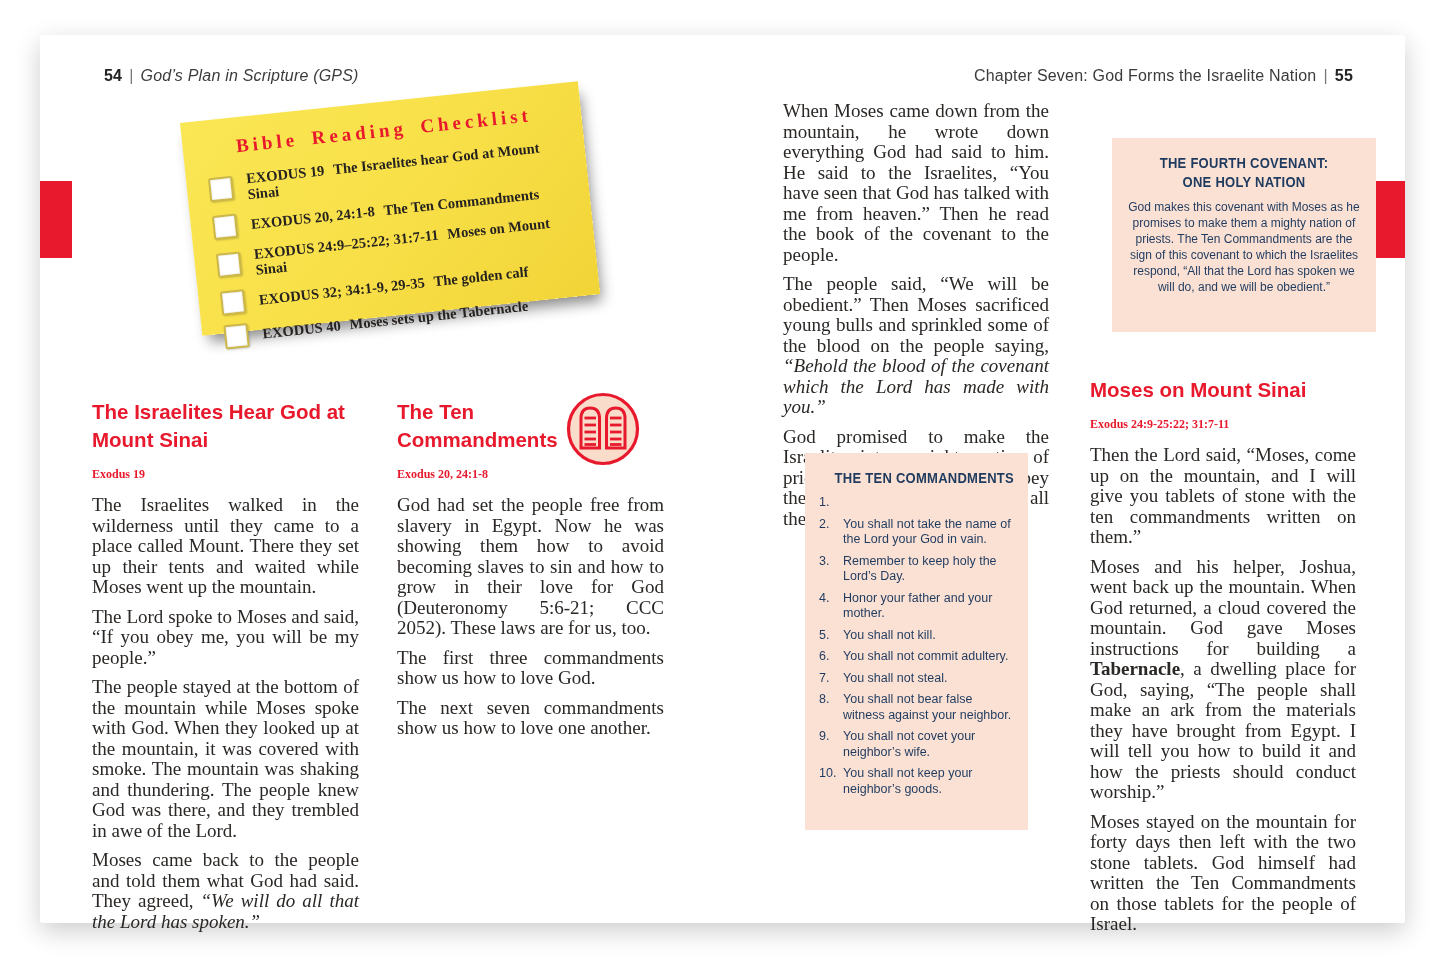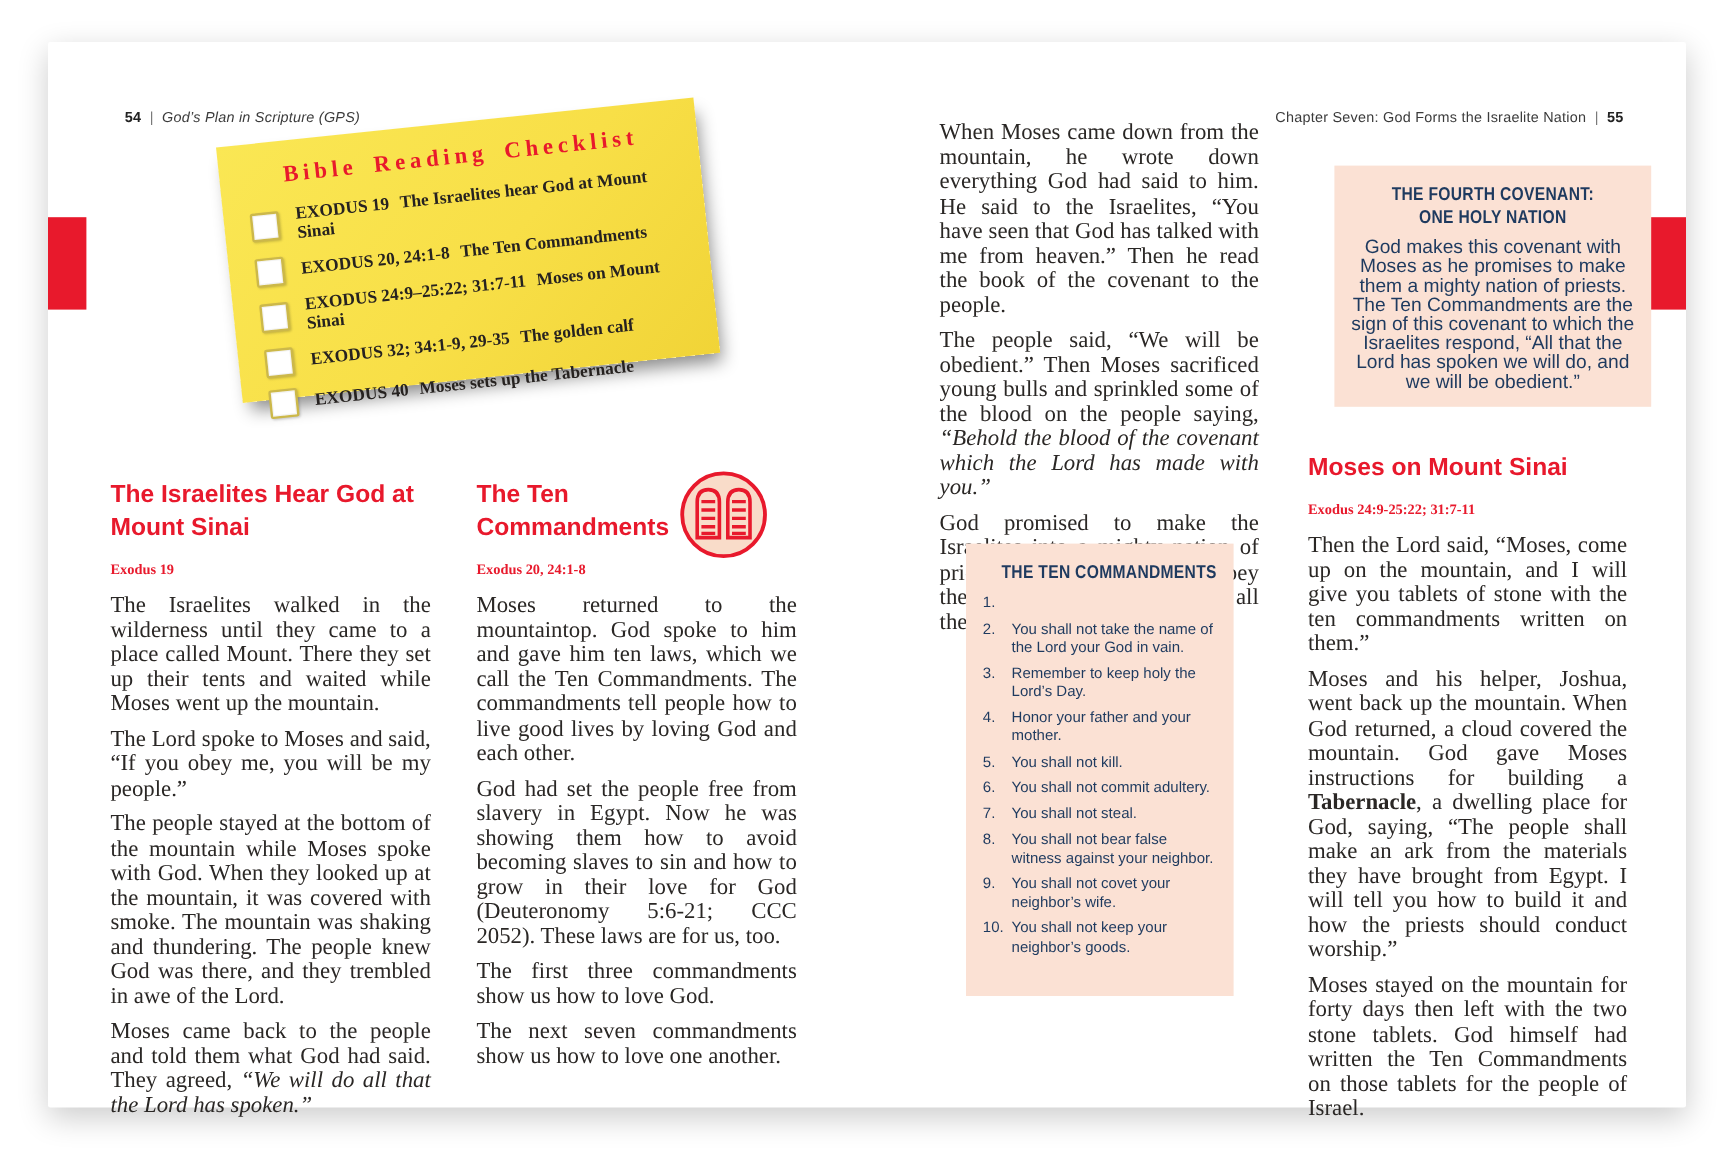--- a/index.html
+++ b/index.html
@@ -2,21 +2,21 @@
 <html><head>
 <meta charset="utf-8">
 <style>
   html,body{margin:0;padding:0;background:#ffffff;}
   .canvas{position:relative;width:1445px;height:958px;overflow:hidden;
           font-family:"Liberation Sans",sans-serif;}
   .spread{position:absolute;left:40px;top:35px;width:1365px;height:888px;
           background:#ffffff;box-shadow:0 8px 26px rgba(0,0,0,.20);border-radius:2px;}
 
   
-  .hdr{position:absolute;top:56px;font-size:12px;color:#3b3b3b;letter-spacing:.2px;padding-left:12px;}
+  .hdr{position:absolute;top:32px;font-size:16px;color:#3b3b3b;letter-spacing:.2px;padding-left:12px;}
   .hdr-left{left:52px;}
   .hdr-right{right:52px;text-align:right;}
   .hdr .pagenum{font-weight:bold;color:#222;}
   .hdr .sep{margin:0 7px;color:#777;}
   .hdr-left .hdr-title{font-style:italic;}
 
   
   .redbar{position:absolute;top:146px;width:32px;height:77px;background:#e8192c;}
   .redbar-left{left:0;}
   .redbar-right{right:0;}
@@ -53,21 +53,21 @@
   .cmd-icon{position:absolute;left:525px;top:356px;width:76px;height:76px;}
 
   
   .pinkbox{position:absolute;background:#fbe1d4;box-sizing:border-box;
            padding:13px 14px 12px 14px;color:#1e3a5f;}
   .box-title{font-weight:bold;font-size:15.5px;line-height:19px;text-align:center;
              letter-spacing:.3px;transform:scaleX(.84);transform-origin:50% 50%;
              white-space:nowrap;color:#1e3a5f;margin:2px 0 8px 0;}
   .box-title.two-line{margin:2px 0 0 0;}
   .box-title.second{margin:0 0 8px 0;}
-  .box-body{font-size:16px;line-height:16px;text-align:center;color:#1e3a5f;}
+  .box-body{font-size:12px;line-height:16px;text-align:center;color:#1e3a5f;}
   .cmd-item{display:flex;margin-bottom:6px;}
   .cmd-num{flex:0 0 24px;font-size:12.5px;line-height:15.5px;color:#1e3a5f;}
   .cmd-text{flex:1;font-size:12.5px;line-height:15.5px;color:#1e3a5f;}
 </style>
 </head>
 <body>
 
 <div class="canvas">
   <div class="spread">
 
@@ -115,21 +115,20 @@
           <p><span>The Lord spoke to Moses and said, “If you obey me, you will be my people.”</span></p>
           <p><span>The people stayed at the bottom of the mountain while Moses spoke with God. When they looked up at the mountain, it was covered with smoke. The mountain was shaking and thundering. The people knew God was there, and they trembled in awe of the Lord.</span></p>
           <p><span>Moses came back to the people and told them what God had said. They agreed, </span><span class="it">“We will do all that the Lord has spoken.”</span></p>
         </div>
     </div>
 
     <div class="section" style="left:357px;top:363px;width:267px;">
       <h2 class="head" style="width:165px;">The Ten Commandments</h2>
       <div class="scripture">Exodus 20, 24:1-8</div>
       <div class="bodytext">
-          <p><span>Moses returned to the mountaintop. God spoke to him and gave him ten laws, which we call the Ten Commandments. The commandments tell people how to live good lives by loving God and each other.</span></p>
           <p><span>God had set the people free from slavery in Egypt. Now he was showing them how to avoid becoming slaves to sin and how to grow in their love for God (Deuteronomy 5:6-21; CCC 2052). These laws are for us, too.</span></p>
           <p><span>The first three commandments show us how to love God.</span></p>
           <p><span>The next seven commandments show us how to love one another.</span></p>
         </div>
     </div>
 
     <div class="cmd-icon">
       <svg viewBox="0 0 76 76" width="76" height="76">
         <circle cx="38" cy="38" r="34.5" fill="#f9dcc9" stroke="#e8192c" stroke-width="3.2"></circle>
         <path d="M16 57 L16 27.5 Q16 17 25.25 17 Q34.5 17 34.5 27.5 L34.5 57 Z" fill="none" stroke="#e8192c" stroke-width="3"></path>

